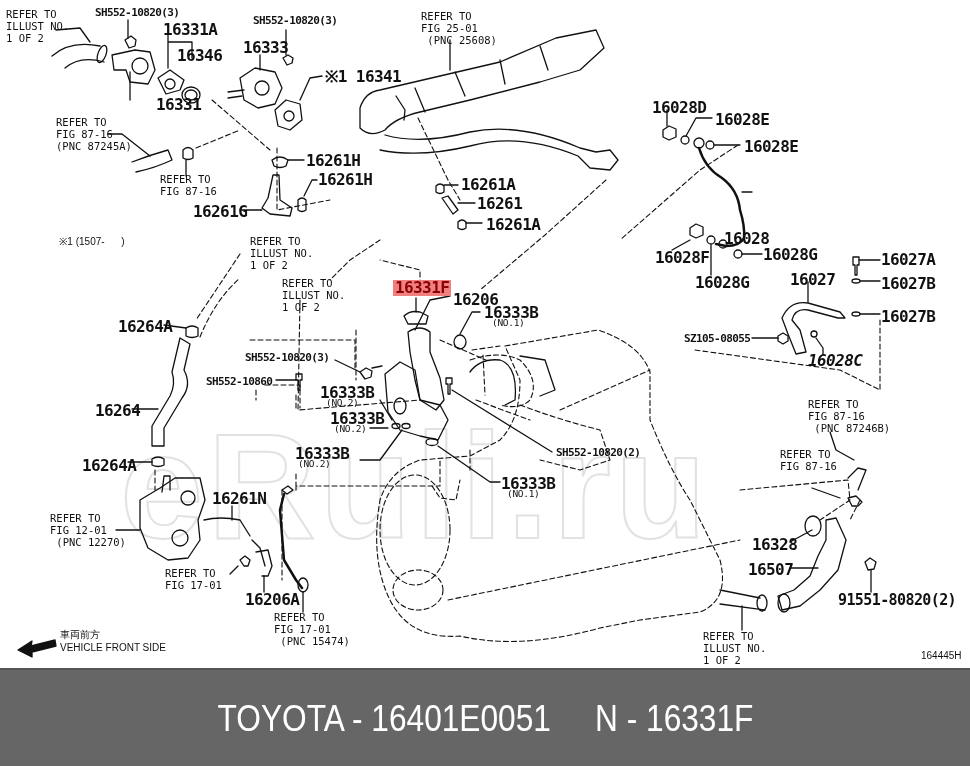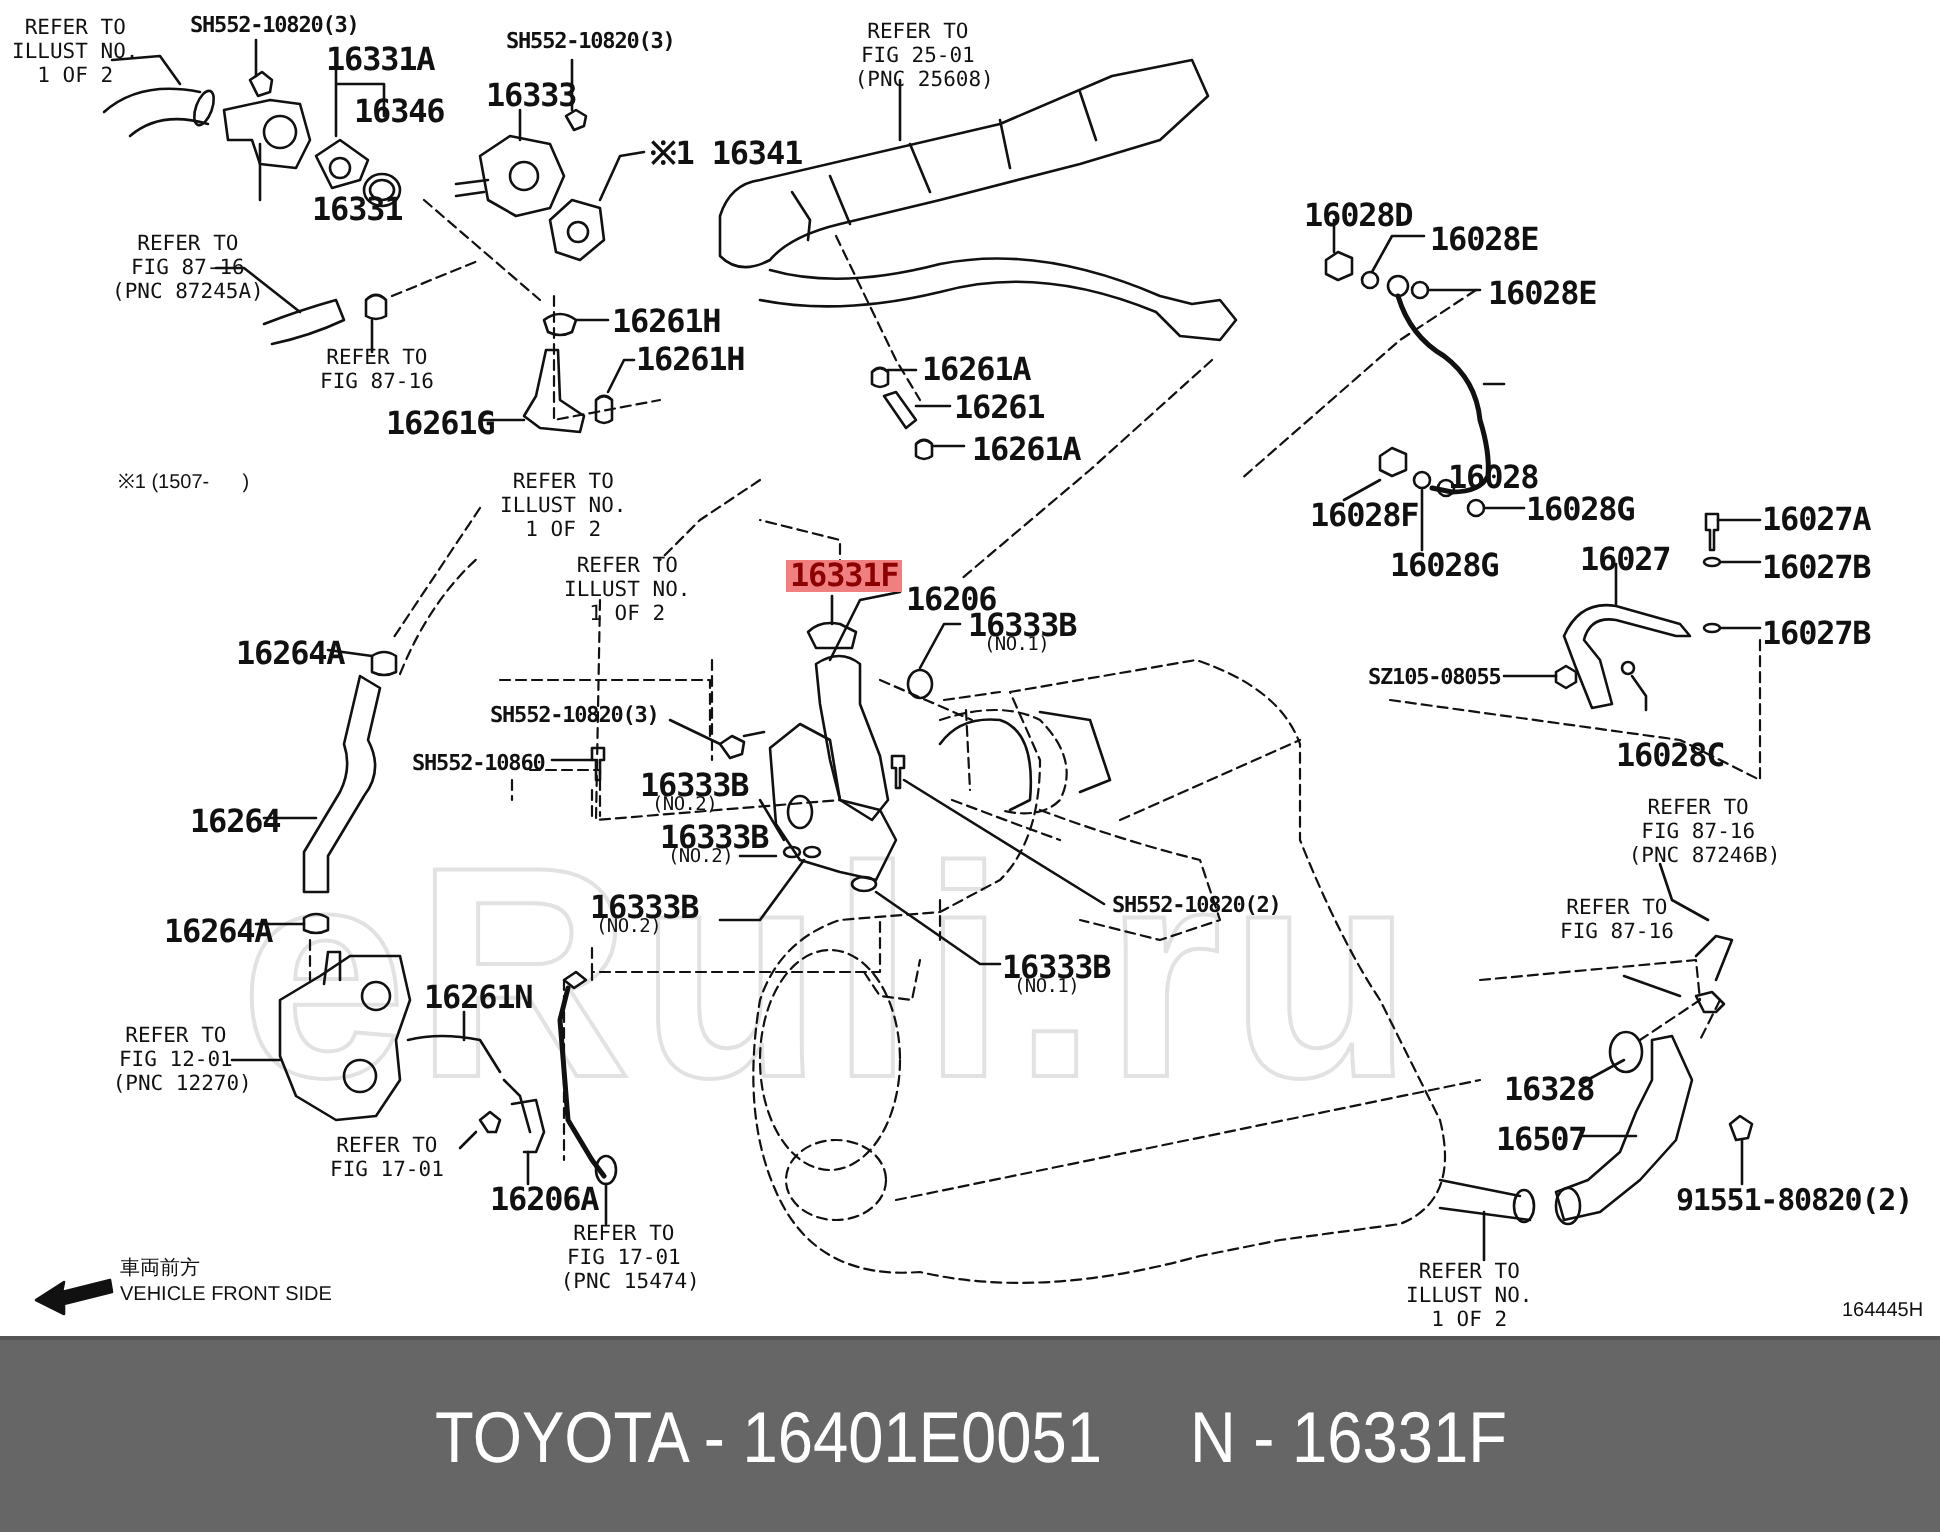--- a/index.html
+++ b/index.html
@@ -1,21 +1,21 @@
 <!DOCTYPE html>
 <html><head>
 <meta charset="utf-8">
 <style>
   html, body { margin: 0; padding: 0; background: #ffffff; }
   body { width: 970px; height: 766px; position: relative; overflow: hidden; font-family: "DejaVu Sans Mono", monospace; }
   #diagram { position: absolute; left: 0; top: 0; width: 970px; height: 668px; background: #ffffff; }
   #diagram svg { position: absolute; left: 0; top: 0; }
   .lbl { position: absolute; font-family: "DejaVu Sans Mono", monospace; font-weight: bold; color: #111; white-space: pre; line-height: 1; }
   .pn { font-size: 16px; letter-spacing: -0.6px; }
-  .ref { font-size: 10.5px; font-weight: normal; letter-spacing: 0px; line-height: 12px; text-align: center; }
+  .ref { font-size: 10.5px; font-weight: normal; letter-spacing: 0px; line-height: 12px; }
   .sub { font-size: 9.5px; font-weight: normal; letter-spacing: -0.3px; }
   .hl { background: #f08080; color: #8b0000; padding: 0 2px; }
   .plain { font-family: "Liberation Sans", sans-serif; font-weight: normal; font-size: 10px; }
   .watermark { position: absolute; font-family: "Liberation Sans", sans-serif; font-weight: bold; font-size: 150px; color: transparent; -webkit-text-stroke: 2px #e2e2e2; letter-spacing: 4px; pointer-events: none; }
   #footer { position: absolute; left: 0; top: 668px; width: 970px; height: 98px; background: #666666; border-top: 2px solid #555; display: flex; align-items: center; justify-content: center; }
   #footer-text { font-family: "Liberation Sans", sans-serif; color: #ffffff; font-size: 36px; letter-spacing: 0px; white-space: pre; transform: scaleX(0.88); }
 </style>
 </head>
 <body>
 
@@ -214,21 +214,21 @@
   <div class="lbl pn" style="left:715px; top:112px;">16028E</div>
   <div class="lbl pn" style="left:744px; top:139px;">16028E</div>
   <div class="lbl pn" style="left:724px; top:185px;margin-top:46px;">16028</div>
   <div class="lbl pn" style="left:655px; top:250px;">16028F</div>
   <div class="lbl pn" style="left:763px; top:247px;">16028G</div>
   <div class="lbl pn" style="left:695px; top:275px;">16028G</div>
   <div class="lbl pn" style="left:881px; top:252px;">16027A</div>
   <div class="lbl pn" style="left:881px; top:276px;">16027B</div>
   <div class="lbl pn" style="left:790px; top:272px;">16027</div>
   <div class="lbl pn" style="left:881px; top:309px;">16027B</div>
-  <div class="lbl pn" style="left:808px; top:370px;">16028C</div>
+  <div class="lbl pn" style="left:808px; top:353px;font-style:italic;">16028C</div>
   <div class="lbl pn hl" style="left:393px; top:280px;">16331F</div>
   <div class="lbl pn" style="left:453px; top:292px;">16206</div>
   <div class="lbl pn" style="left:484px; top:305px;">16333B</div>
   <div class="lbl pn" style="left:118px; top:319px;">16264A</div>
   <div class="lbl pn" style="left:95px; top:403px;">16264</div>
   <div class="lbl pn" style="left:82px; top:458px;">16264A</div>
   <div class="lbl pn" style="left:320px; top:385px;">16333B</div>
   <div class="lbl pn" style="left:330px; top:411px;">16333B</div>
   <div class="lbl pn" style="left:295px; top:446px;">16333B</div>
   <div class="lbl pn" style="left:501px; top:476px;">16333B</div>

